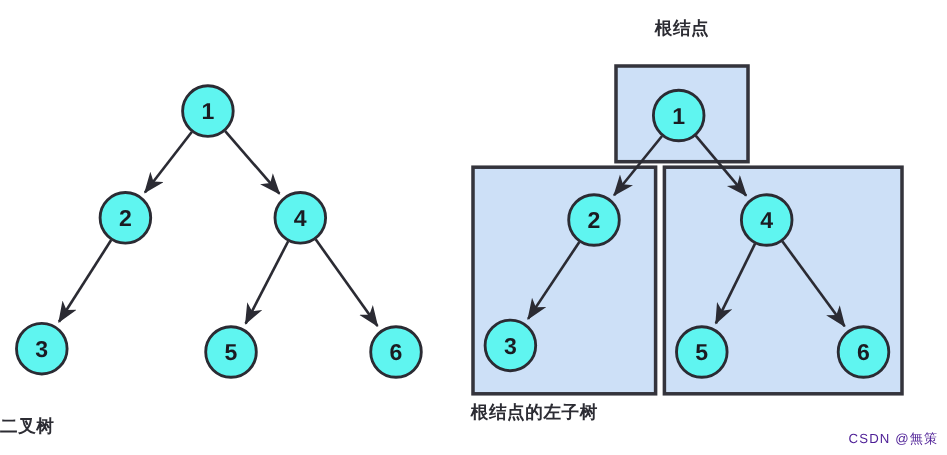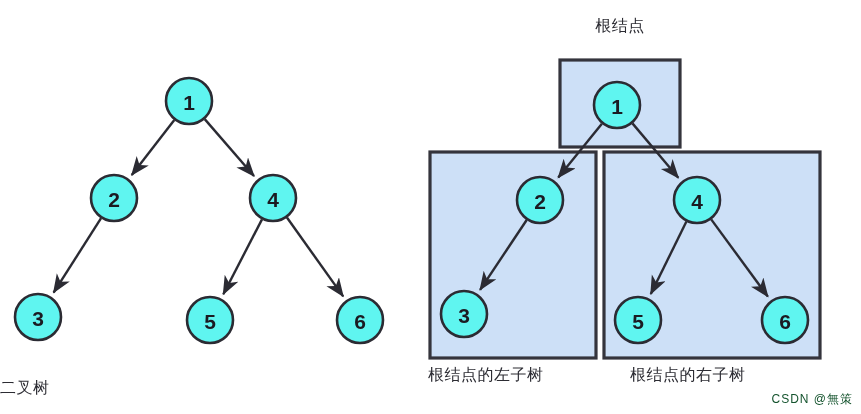--- a/index.html
+++ b/index.html
@@ -49,21 +49,21 @@
   }
   .edge-line {
     stroke: #2b2b33;
     stroke-width: 2.4;
     fill: none;
   }
   .caption {
     position: absolute;
     font-family: "Liberation Sans", "DejaVu Sans", sans-serif;
     font-size: 16px;
-    font-weight: normal;
+    font-weight: bold;
     color: #2c2c33;
     white-space: nowrap;
     letter-spacing: 0.5px;
   }
   #caption-binary-tree {
     left: 0;
     top: 378px;
     width: 380px;
   }
   #caption-root {
@@ -81,21 +81,21 @@
     left: 630px;
     top: 365px;
     text-align: left;
   }
   #watermark {
     position: absolute;
     right: 8px;
     bottom: 6px;
     font-family: "Liberation Sans", "DejaVu Sans", sans-serif;
     font-size: 12px;
-    color: #14532d;
+    color: #4c1d95;
     letter-spacing: 1px;
     white-space: nowrap;
   }
 </style>
 </head>
 <body>
 
 <div id="stage">
 
   <svg id="diagram-svg" viewBox="0 0 861 414" xmlns="http://www.w3.org/2000/svg">
@@ -177,17 +177,16 @@
         </g>
       </g>
   </svg>
 
   <div class="caption" id="caption-root">根结点</div>
 
   <div class="caption" id="caption-binary-tree">二叉树</div>
 
   <div class="caption" id="caption-left-subtree">根结点的左子树</div>
 
-  <div class="caption" id="caption-right-subtree">根结点的右子树</div>
 
   <div id="watermark">CSDN @無策</div>
 
 </div>
 
 </body></html>

